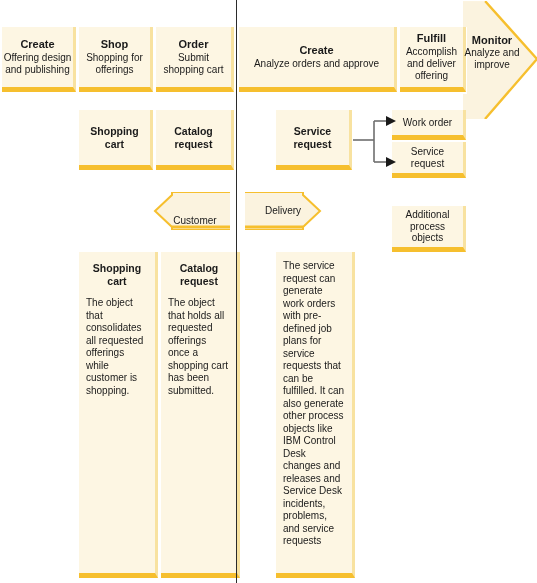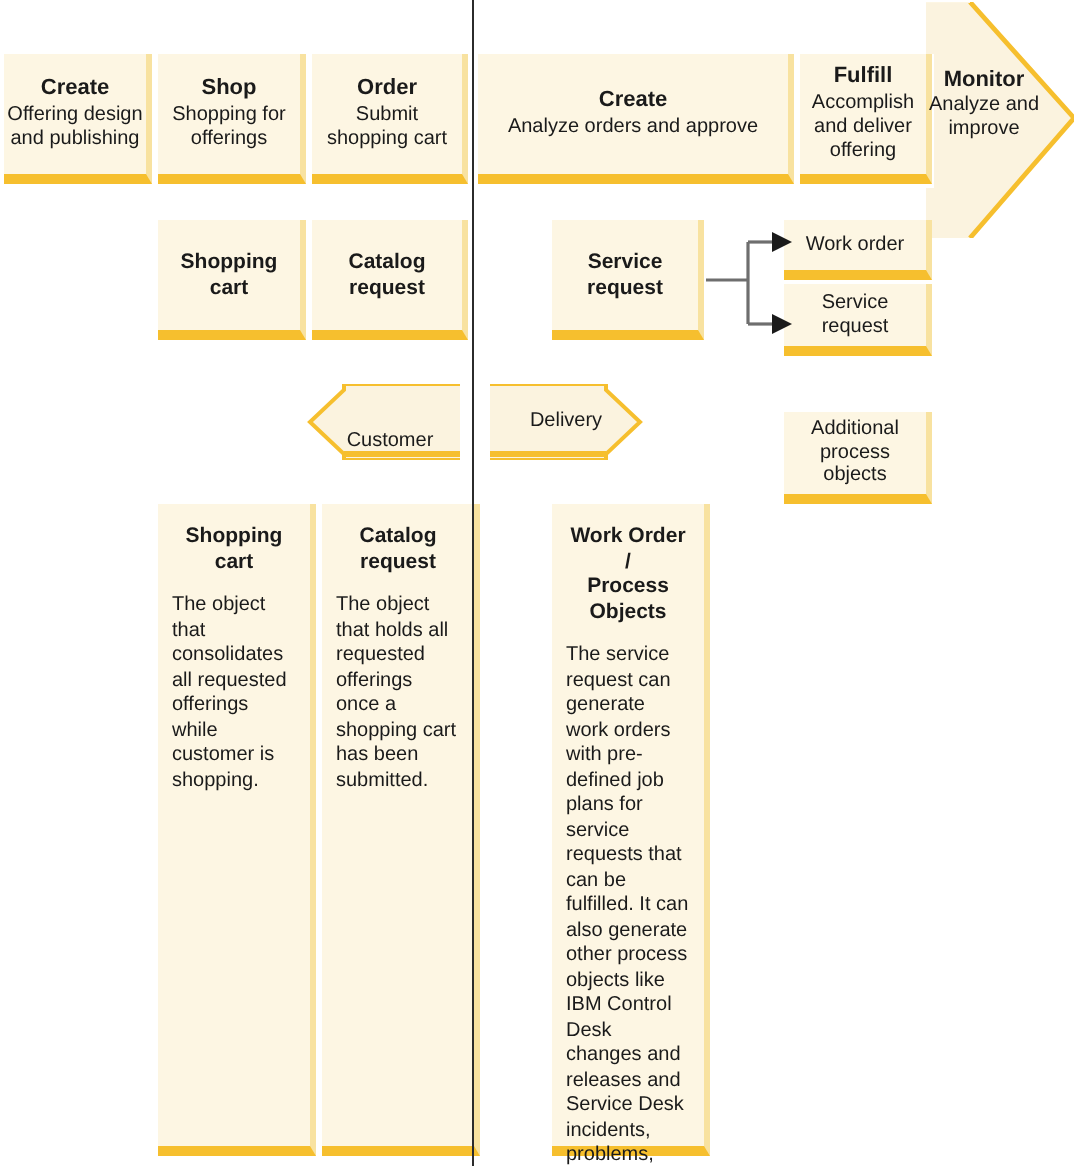--- a/index.html
+++ b/index.html
@@ -243,19 +243,18 @@
     <h4>Shopping<br>cart</h4>
     <p>The object that consolidates all requested offerings while customer is shopping.</p>
   </div>
 
   <div class="panel" style="left:161px; top:252px; width:79px; height:326px;">
     <h4>Catalog<br>request</h4>
     <p>The object that holds all requested offerings once a shopping cart has been submitted.</p>
   </div>
 
   <div class="panel" style="left:276px; top:252px; width:79px; height:326px;">
-    <h4>Work Order /<br>Process<br>Objects</h4>
     <p>The service request can generate work orders with pre-defined job plans for service requests that can be fulfilled. It can also generate other process objects like IBM Control Desk changes and releases and Service Desk incidents, problems, and service requests</p>
   </div>
 
   <div id="divider"></div>
 
 </div>
 
 </body></html>

